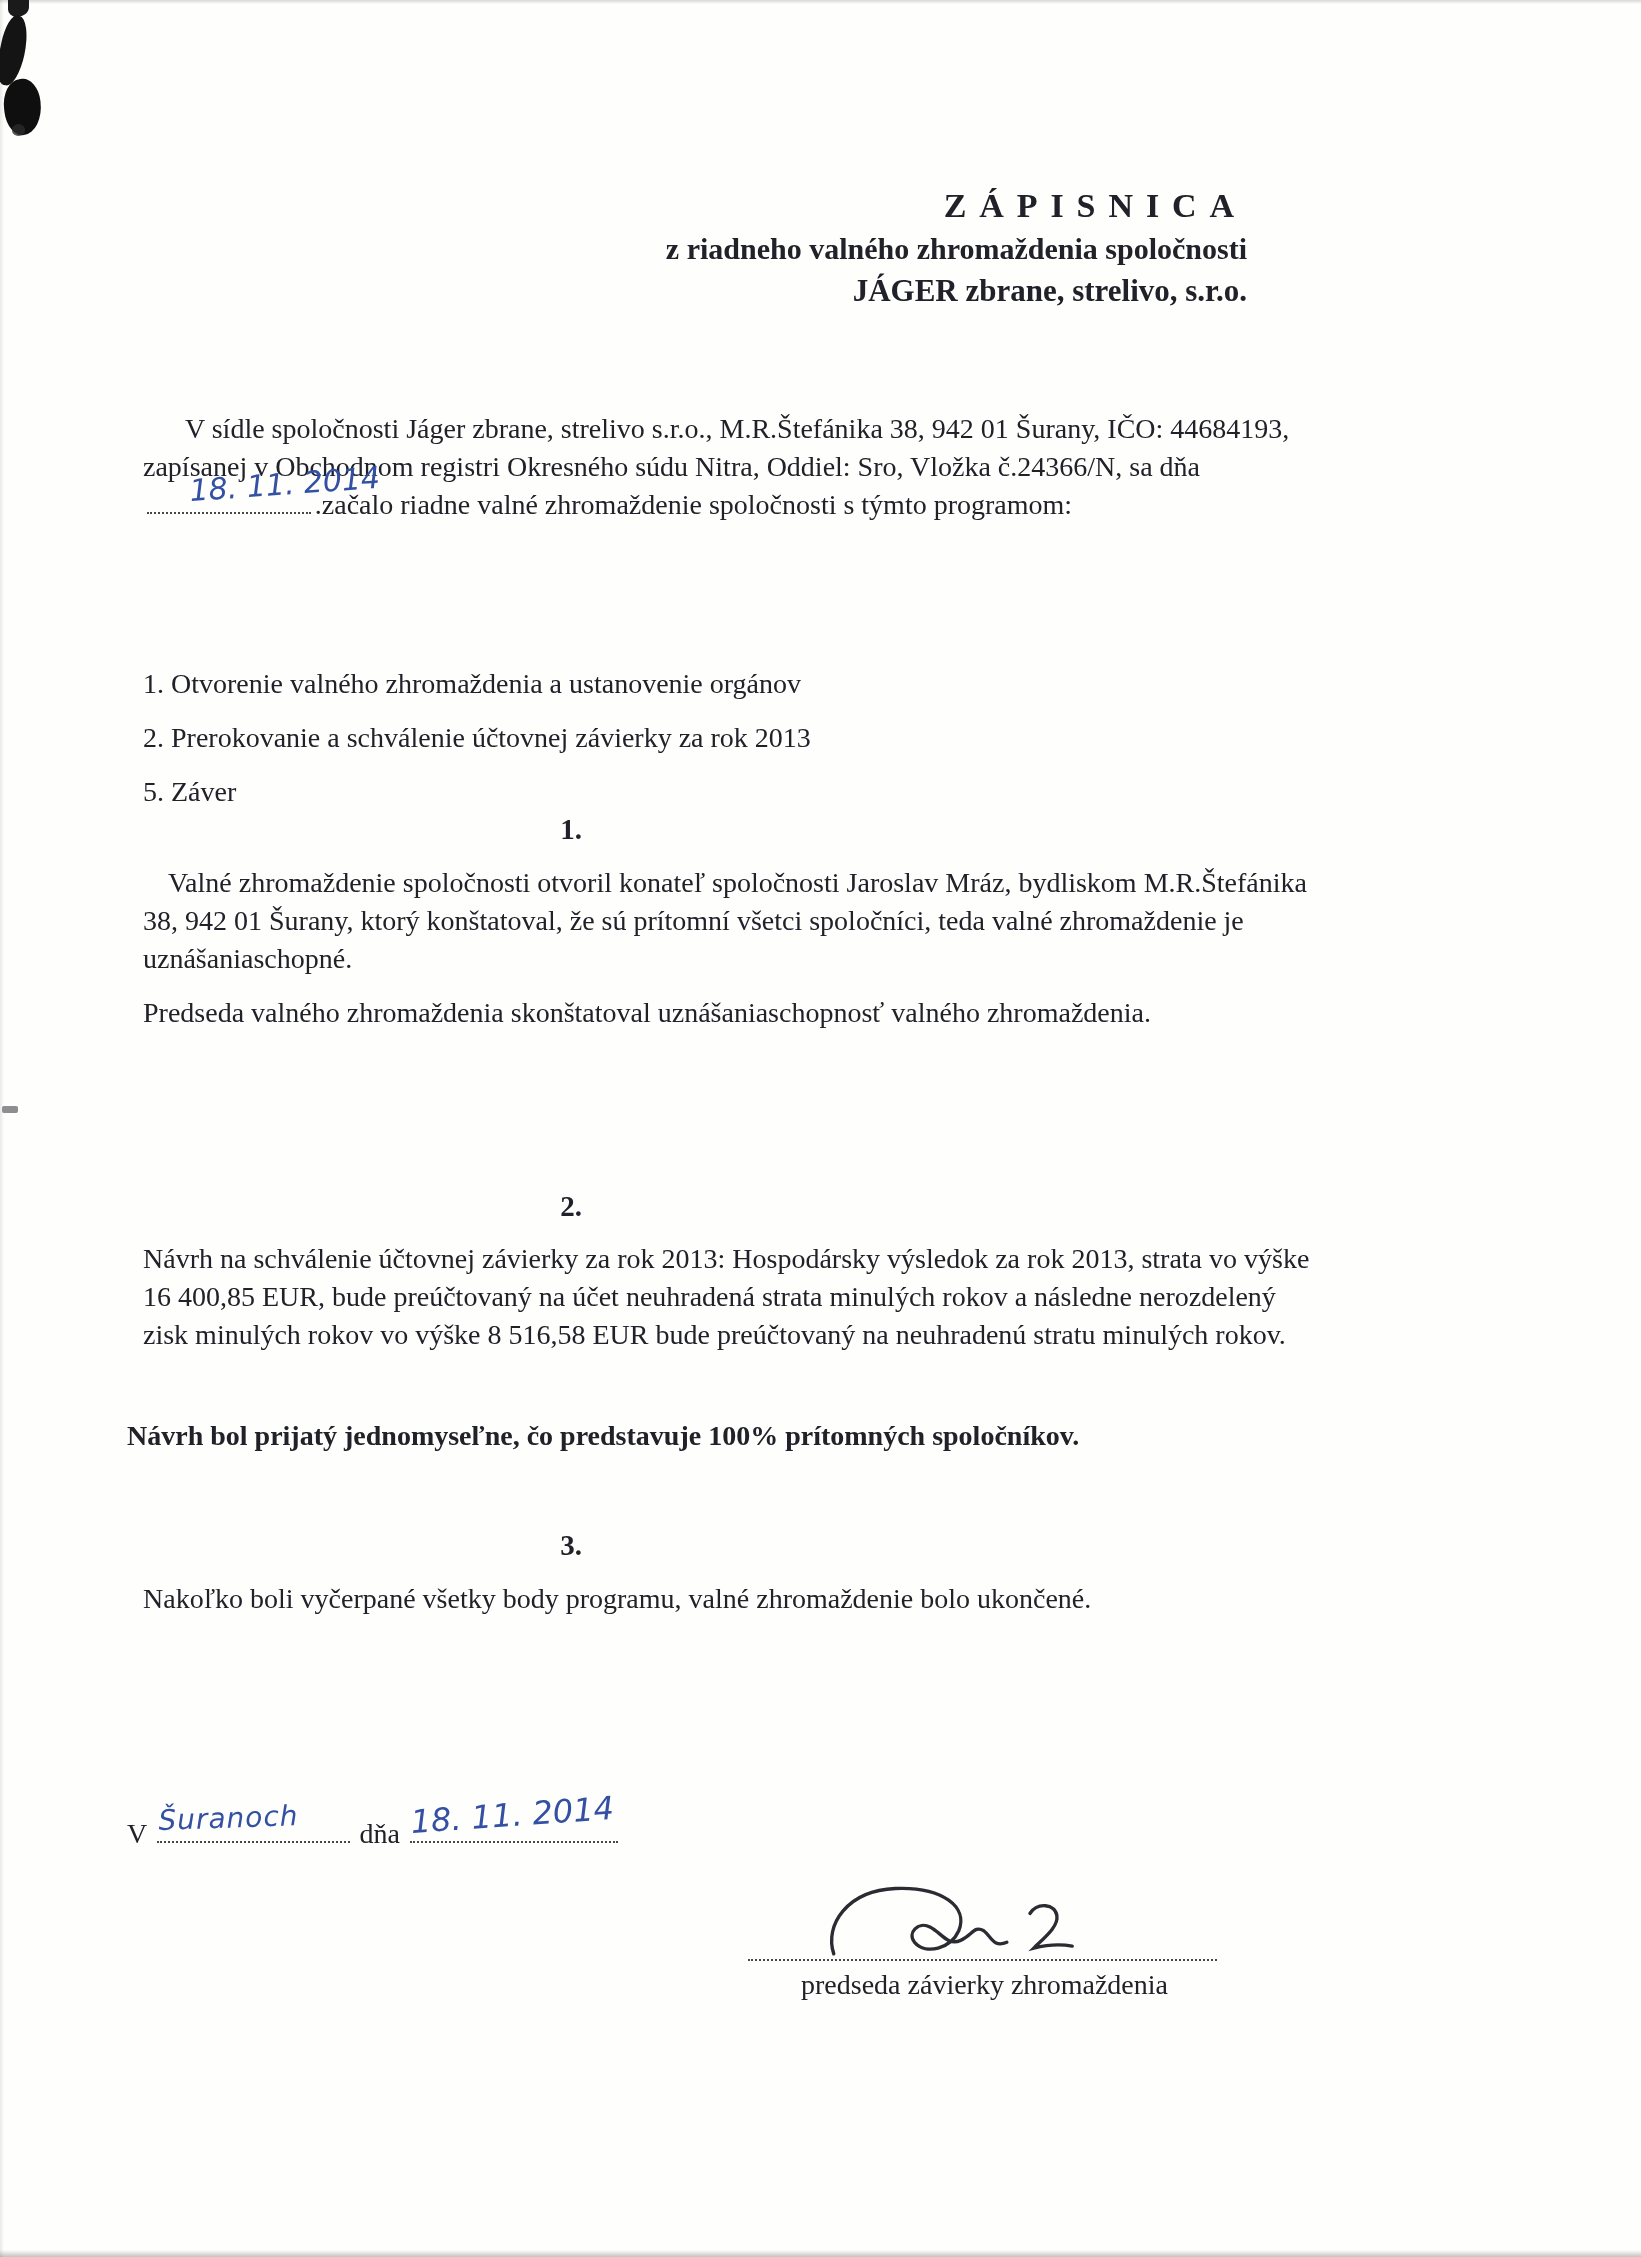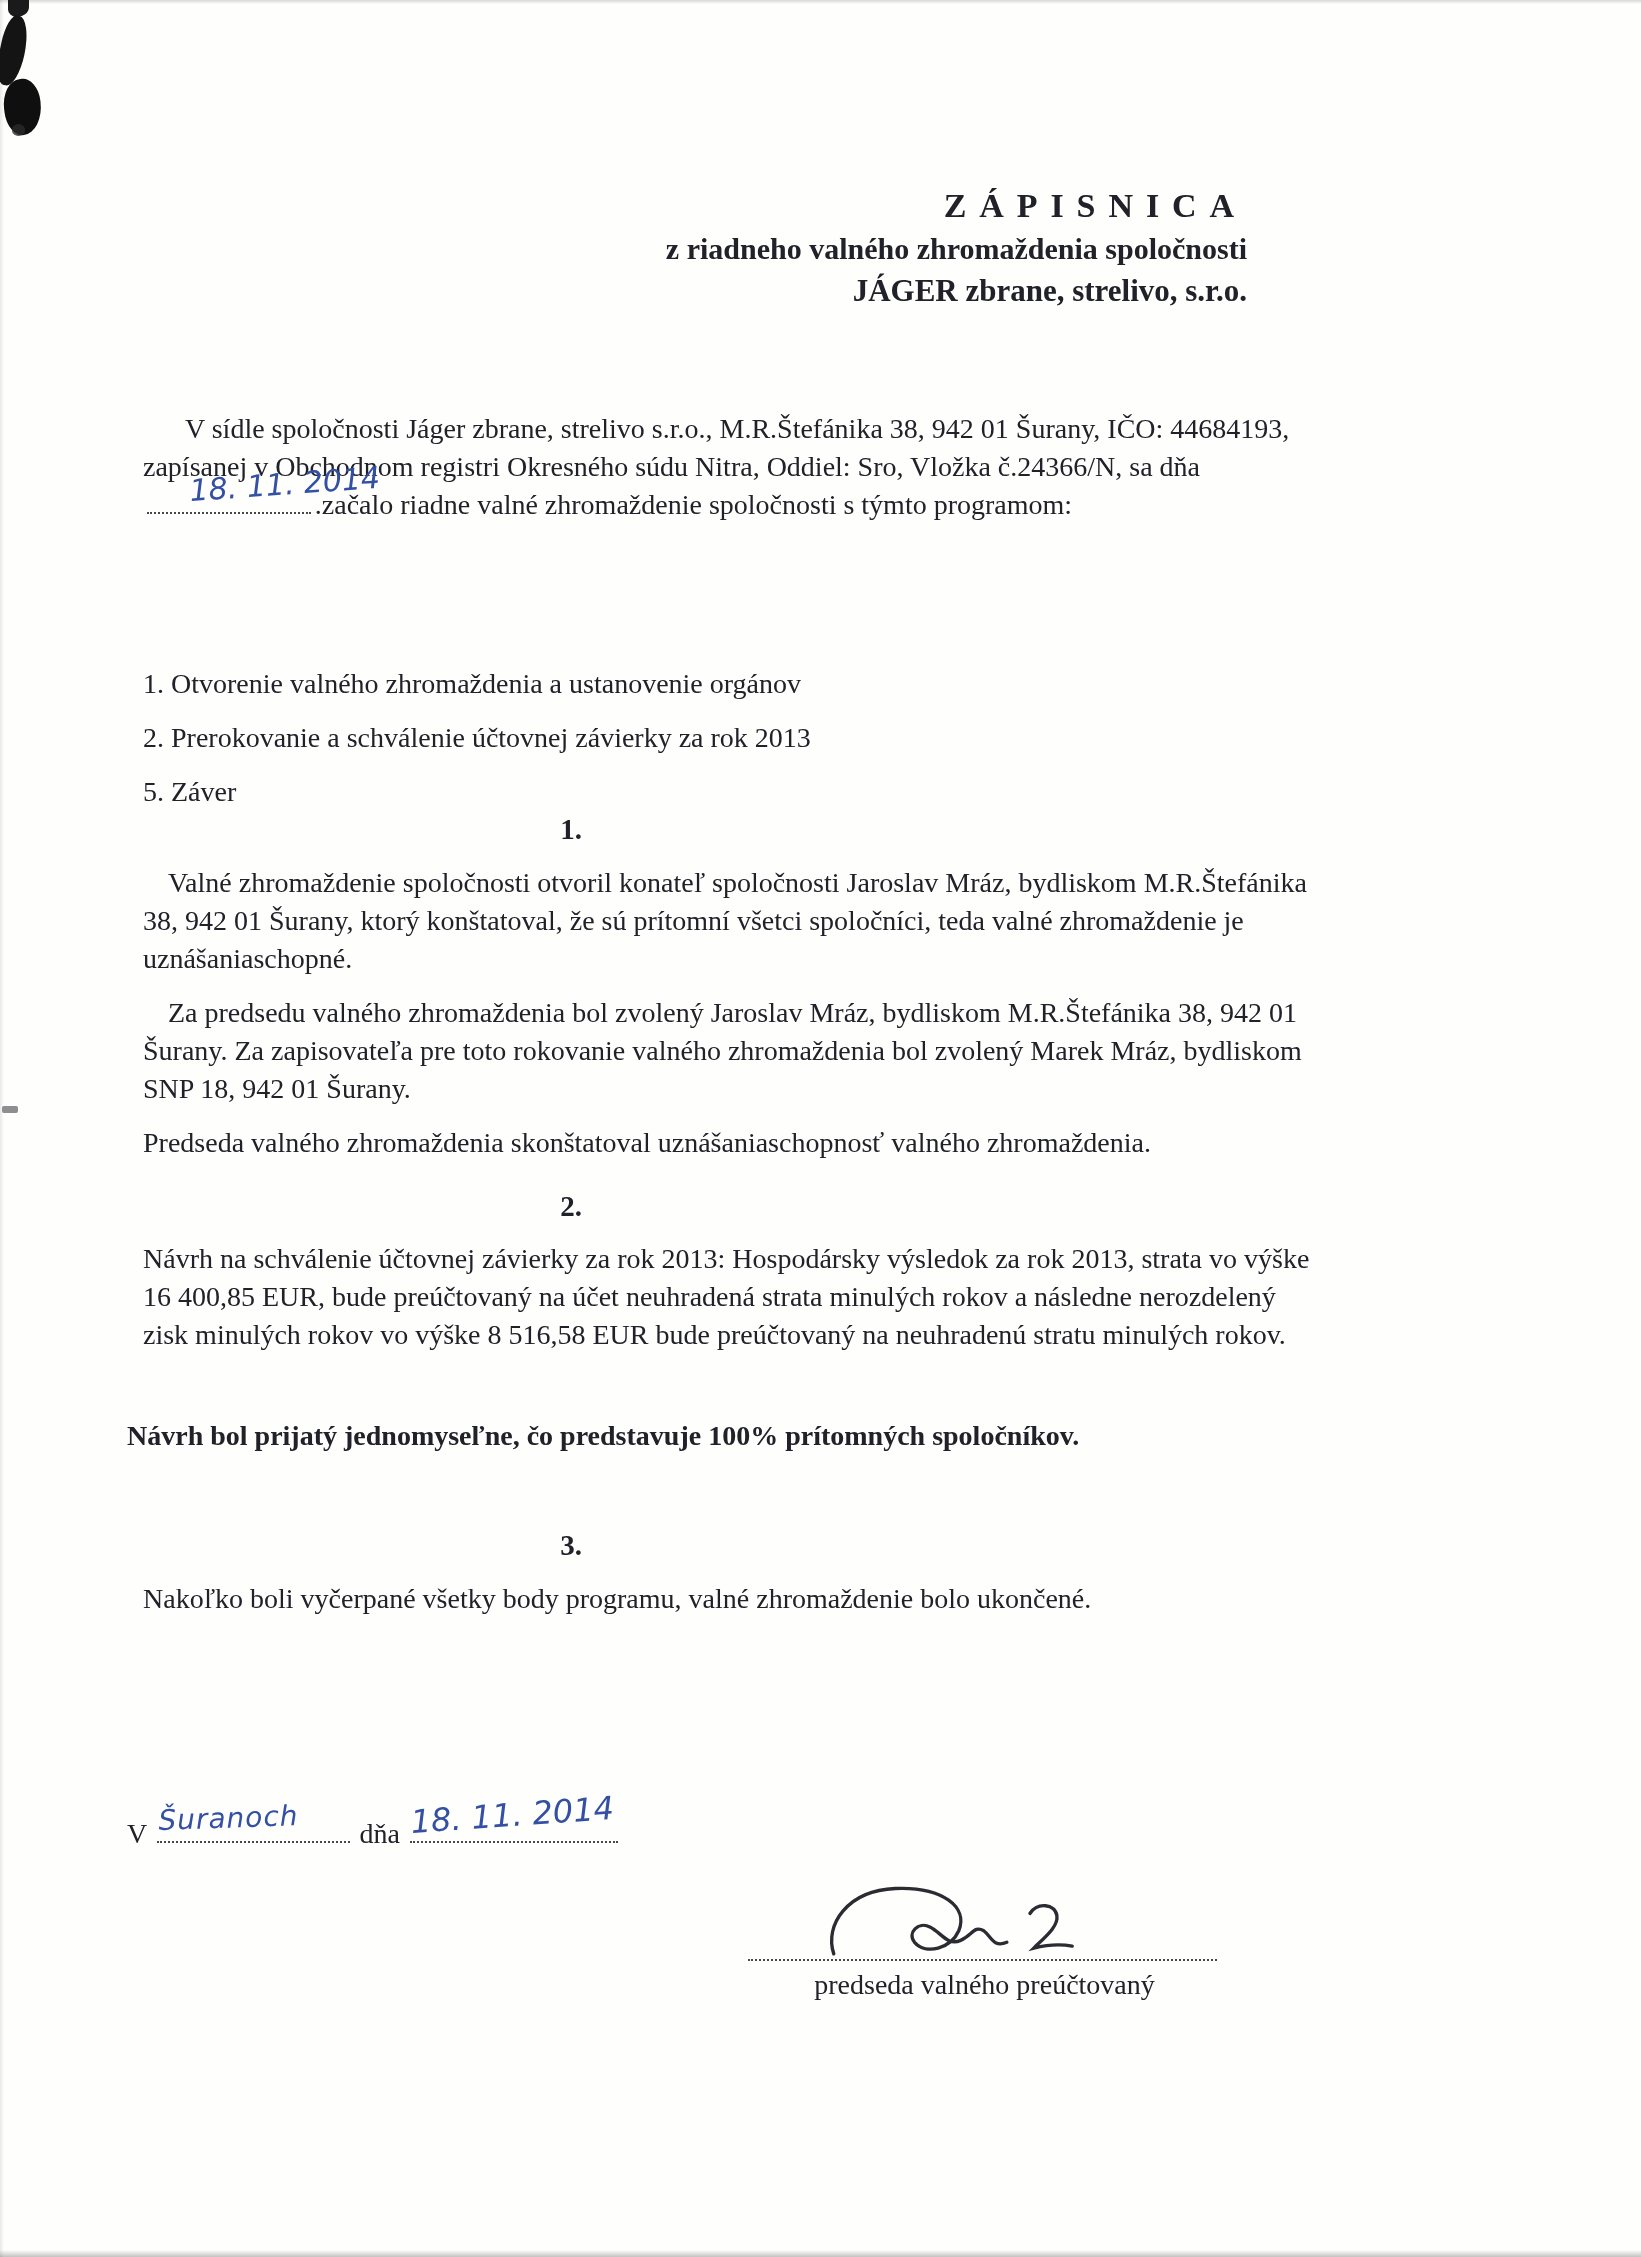--- a/index.html
+++ b/index.html
@@ -120,21 +120,20 @@
 
   <div class="block agenda-block">
     <div>1. Otvorenie valného zhromaždenia a ustanovenie orgánov</div>
     <div>2. Prerokovanie a schválenie účtovnej závierky za rok 2013</div>
     <div>5. Záver</div>
   </div>
 
   <div class="sec-heading h1">1.</div>
   <div class="block sec1-block">
     <p class="indent-sm">Valné zhromaždenie spoločnosti otvoril konateľ spoločnosti Jaroslav Mráz, bydliskom M.R.Štefánika 38, 942 01 Šurany, ktorý konštatoval, že sú prítomní všetci spoločníci, teda valné zhromaždenie je uznášaniaschopné.</p>
-    <p class="indent-sm">Za predsedu valného zhromaždenia bol zvolený Jaroslav Mráz, bydliskom M.R.Štefánika 38, 942 01 Šurany. Za zapisovateľa pre toto rokovanie valného zhromaždenia bol zvolený Marek Mráz, bydliskom SNP 18, 942 01 Šurany.</p>
     <p>Predseda valného zhromaždenia skonštatoval uznášaniaschopnosť valného zhromaždenia.</p>
   </div>
 
   <div class="sec-heading h2">2.</div>
   <div class="block sec2-block">
     <p>Návrh na schválenie účtovnej závierky za rok 2013: Hospodársky výsledok za rok 2013, strata vo výške 16 400,85 EUR, bude preúčtovaný na účet neuhradená strata minulých rokov a následne nerozdelený zisk minulých rokov vo výške 8 516,58 EUR bude preúčtovaný na neuhradenú stratu minulých rokov.</p>
   </div>
   <div class="block resolution-block">Návrh bol prijatý jednomyseľne, čo predstavuje 100% prítomných spoločníkov.</div>
 
   <div class="sec-heading h3">3.</div>
@@ -145,17 +144,17 @@
   <div class="block footer-block">
     <span>V</span><span class="dotline dot-place"><span class="hand hand-over hand-place">Šuranoch</span></span><span>dňa</span><span class="dotline dot-date2"><span class="hand hand-over hand-date2">18. 11. 2014</span></span>
   </div>
 
   <div class="sig-block">
     <svg class="sig-svg" width="319" height="100" viewBox="0 0 330 104">
       <path d="M 28 82 C 18 52, 42 16, 92 14 C 142 12, 168 34, 158 58 C 150 76, 124 84, 112 70 C 104 60, 116 48, 128 54 C 140 60, 146 74, 160 68 C 172 63, 174 52, 184 58 C 192 64, 194 76, 208 70" fill="none" stroke="#2b2b33" stroke-width="3.5" stroke-linecap="round"></path>
       <path d="M 232 40 C 240 28, 258 30, 260 42 C 262 54, 246 66, 236 76 C 252 72, 266 72, 276 74" fill="none" stroke="#2b2b33" stroke-width="3.5" stroke-linecap="round"></path>
     </svg>
     <div class="sig-dots"></div>
-    <div class="sig-caption">predseda valného preúčtovaný</div>
+    <div class="sig-caption">predseda závierky zhromaždenia</div>
   </div>
 
 </div>
 
 
 </body></html>

